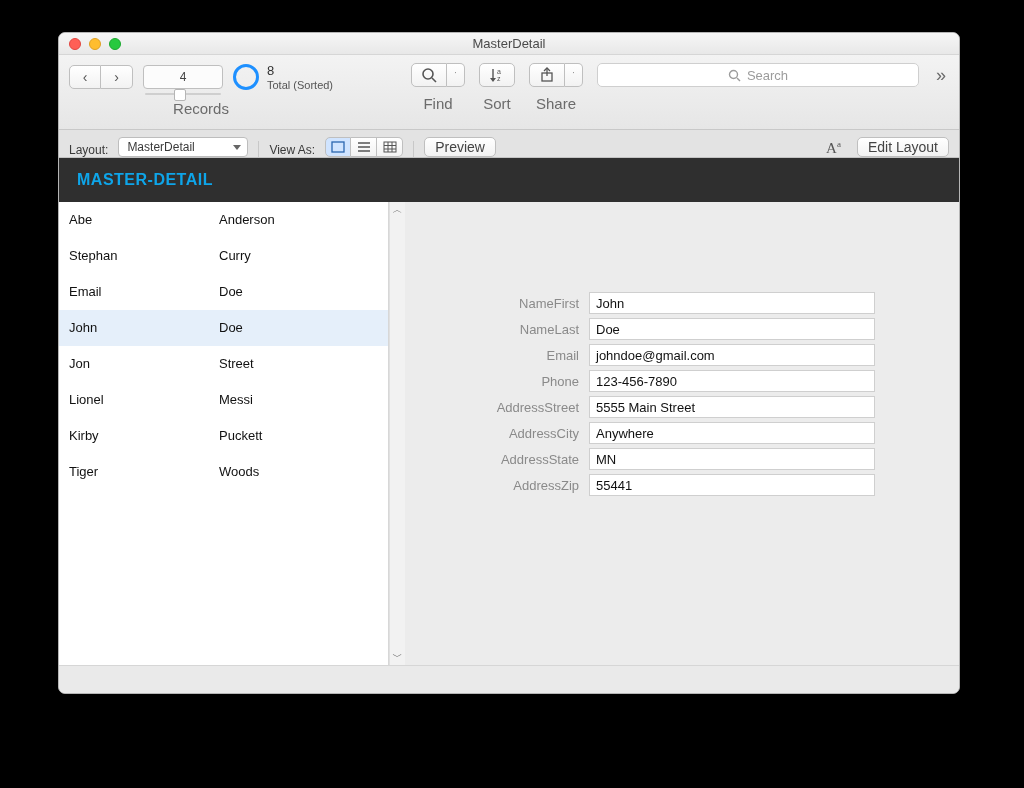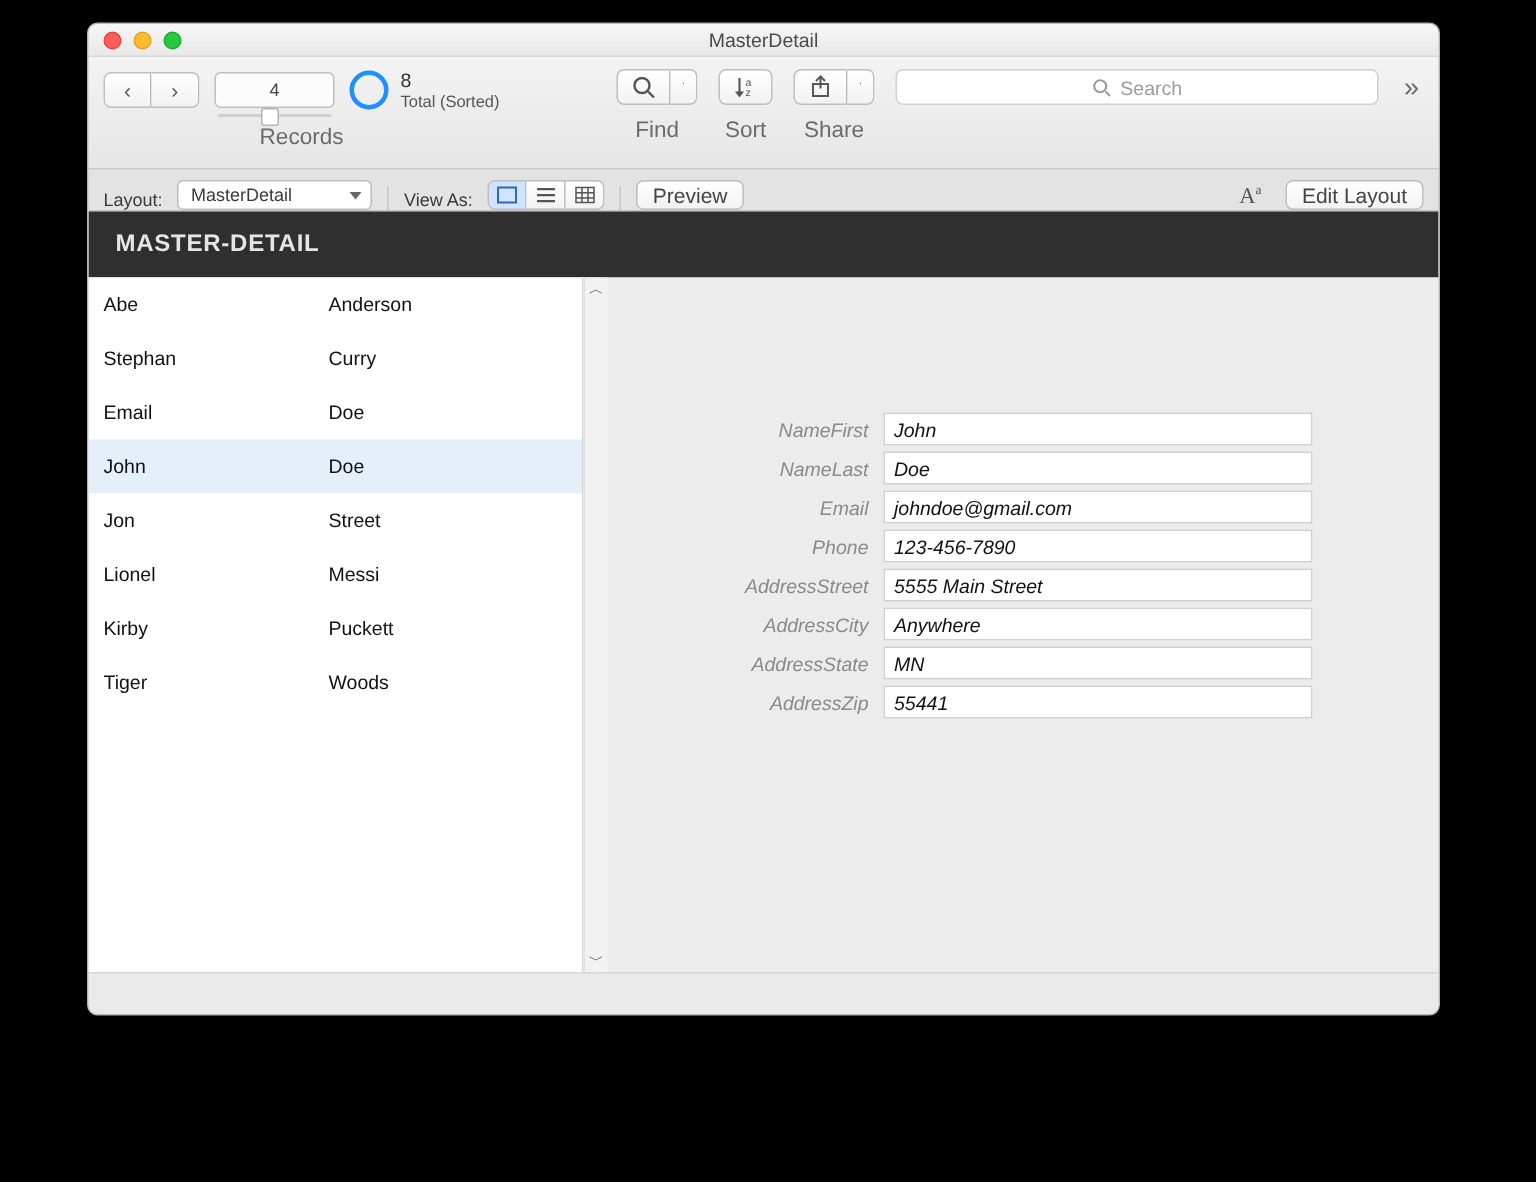--- a/index.html
+++ b/index.html
@@ -3,21 +3,21 @@
 <meta charset="utf-8">
 <style>
   * { box-sizing: border-box; margin: 0; padding: 0; }
   html, body {
     width: 1024px; height: 788px;
     background: #000;
     font-family: -apple-system, "Helvetica Neue", Helvetica, Arial, sans-serif;
     font-size: 13px; color: #000;
   }
   .window {
-    position: absolute; left: 58px; top: 15px;
+    position: absolute; left: 58px; top: 32px;
     width: 902px; height: 662px;
     background: #ececec;
     border-radius: 7px;
     border: 1px solid #b5b5b5;
     box-shadow: 0 22px 50px rgba(0,0,0,0.55), 0 0 0 1px rgba(0,0,0,0.1);
     display: flex; flex-direction: column;
     overflow: hidden;
   }
   
   .titlebar {
@@ -90,21 +90,21 @@
   .select::after { content:""; position:absolute; right:6px; top:7px;
                    border-left:4px solid transparent; border-right:4px solid transparent;
                    border-top:5px solid #666; }
   .viewseg .btn { width:26px; height:20px; padding:0; font-size:11px;}
   .viewseg .btn.active { background:#d0e4ff; }
   .smallbtn { height:20px; font-size:14px; border-radius:4px; padding:0 10px;}
   .lb-spacer { flex:1; }
   .aa { font-family: Georgia, serif; font-size:15px; color:#555; padding:0 6px;}
   
   .headerstrip {
-    height: 44px; background:#2f2f2f; color:#e5e5e5;
+    height: 44px; background:#2f2f2f; color:#0ea5e9;
     display:flex; align-items:center; padding-left:18px;
     font-weight:700; font-size:16px; letter-spacing:0.5px;
   }
   
   .body { flex:1; display:flex; background:#ececec; }
   .master {
     width: 330px; background:#fff; border-right:1px solid #d7d7d7;
     display:flex; flex-direction:column; position:relative;
   }
   .scrolltrack { width:16px; background:#f2f2f2; border-left:1px solid #e0e0e0;
@@ -113,21 +113,21 @@
                font-size:10px; color:#666; }
   .listrow {
     height:36px; display:flex; align-items:center;
     padding-left:10px; font-size:13px; color:#111;
     border-bottom:1px solid transparent;
   }
   .listrow .c1 { width:150px; }
   .listrow .c2 { flex:1; }
   .listrow.sel { background:#e5effa; }
   .detail { flex:1; padding: 88px 20px 0 40px; }
-  .field { display:flex; align-items:center; height:26px; margin-bottom:0px;font-style:italic; }
+  .field { display:flex; align-items:center; height:26px; margin-bottom:0px; }
   .field .lbl { width:144px; text-align:right; padding-right:10px;
                 font-size:13px; color:#8a8a8a; }
   .field .inp {
     flex:0 0 286px; height:22px; border:1px solid #cfcfcf;
     background:#fff; padding:0 6px; font-size:13px; color:#111;
     display:flex; align-items:center;
   }
   .footer { height:28px; background:#eaeaea; border-top:1px solid #d6d6d6; }
   svg { display:block; }
 </style>

